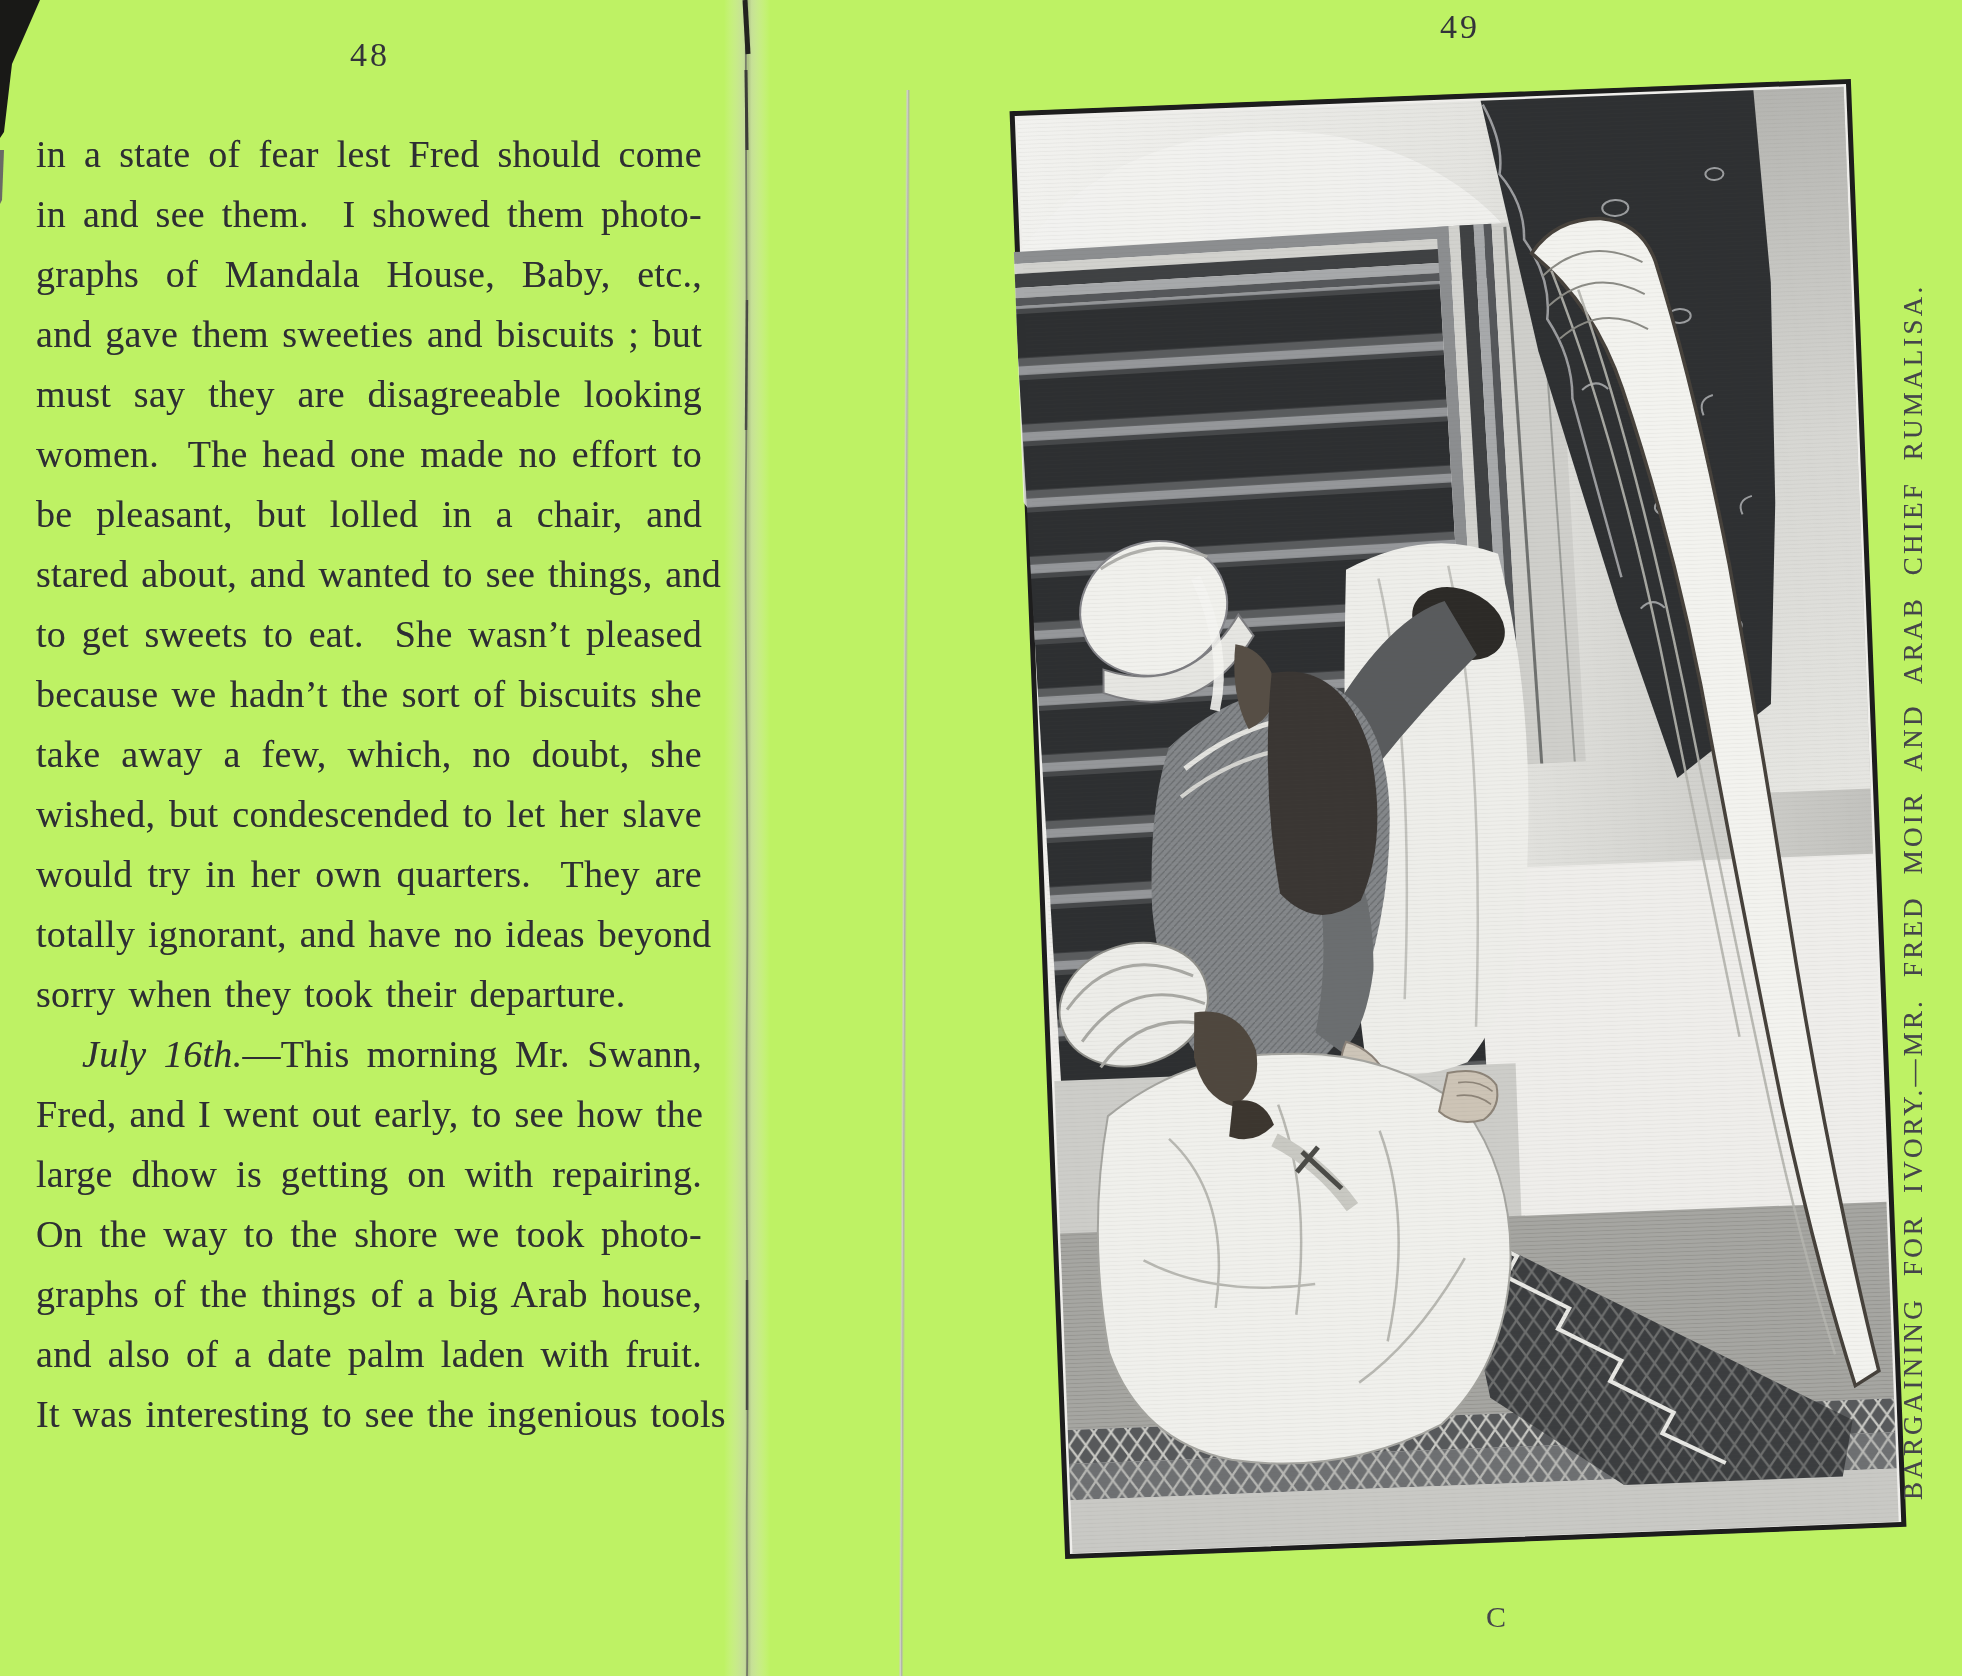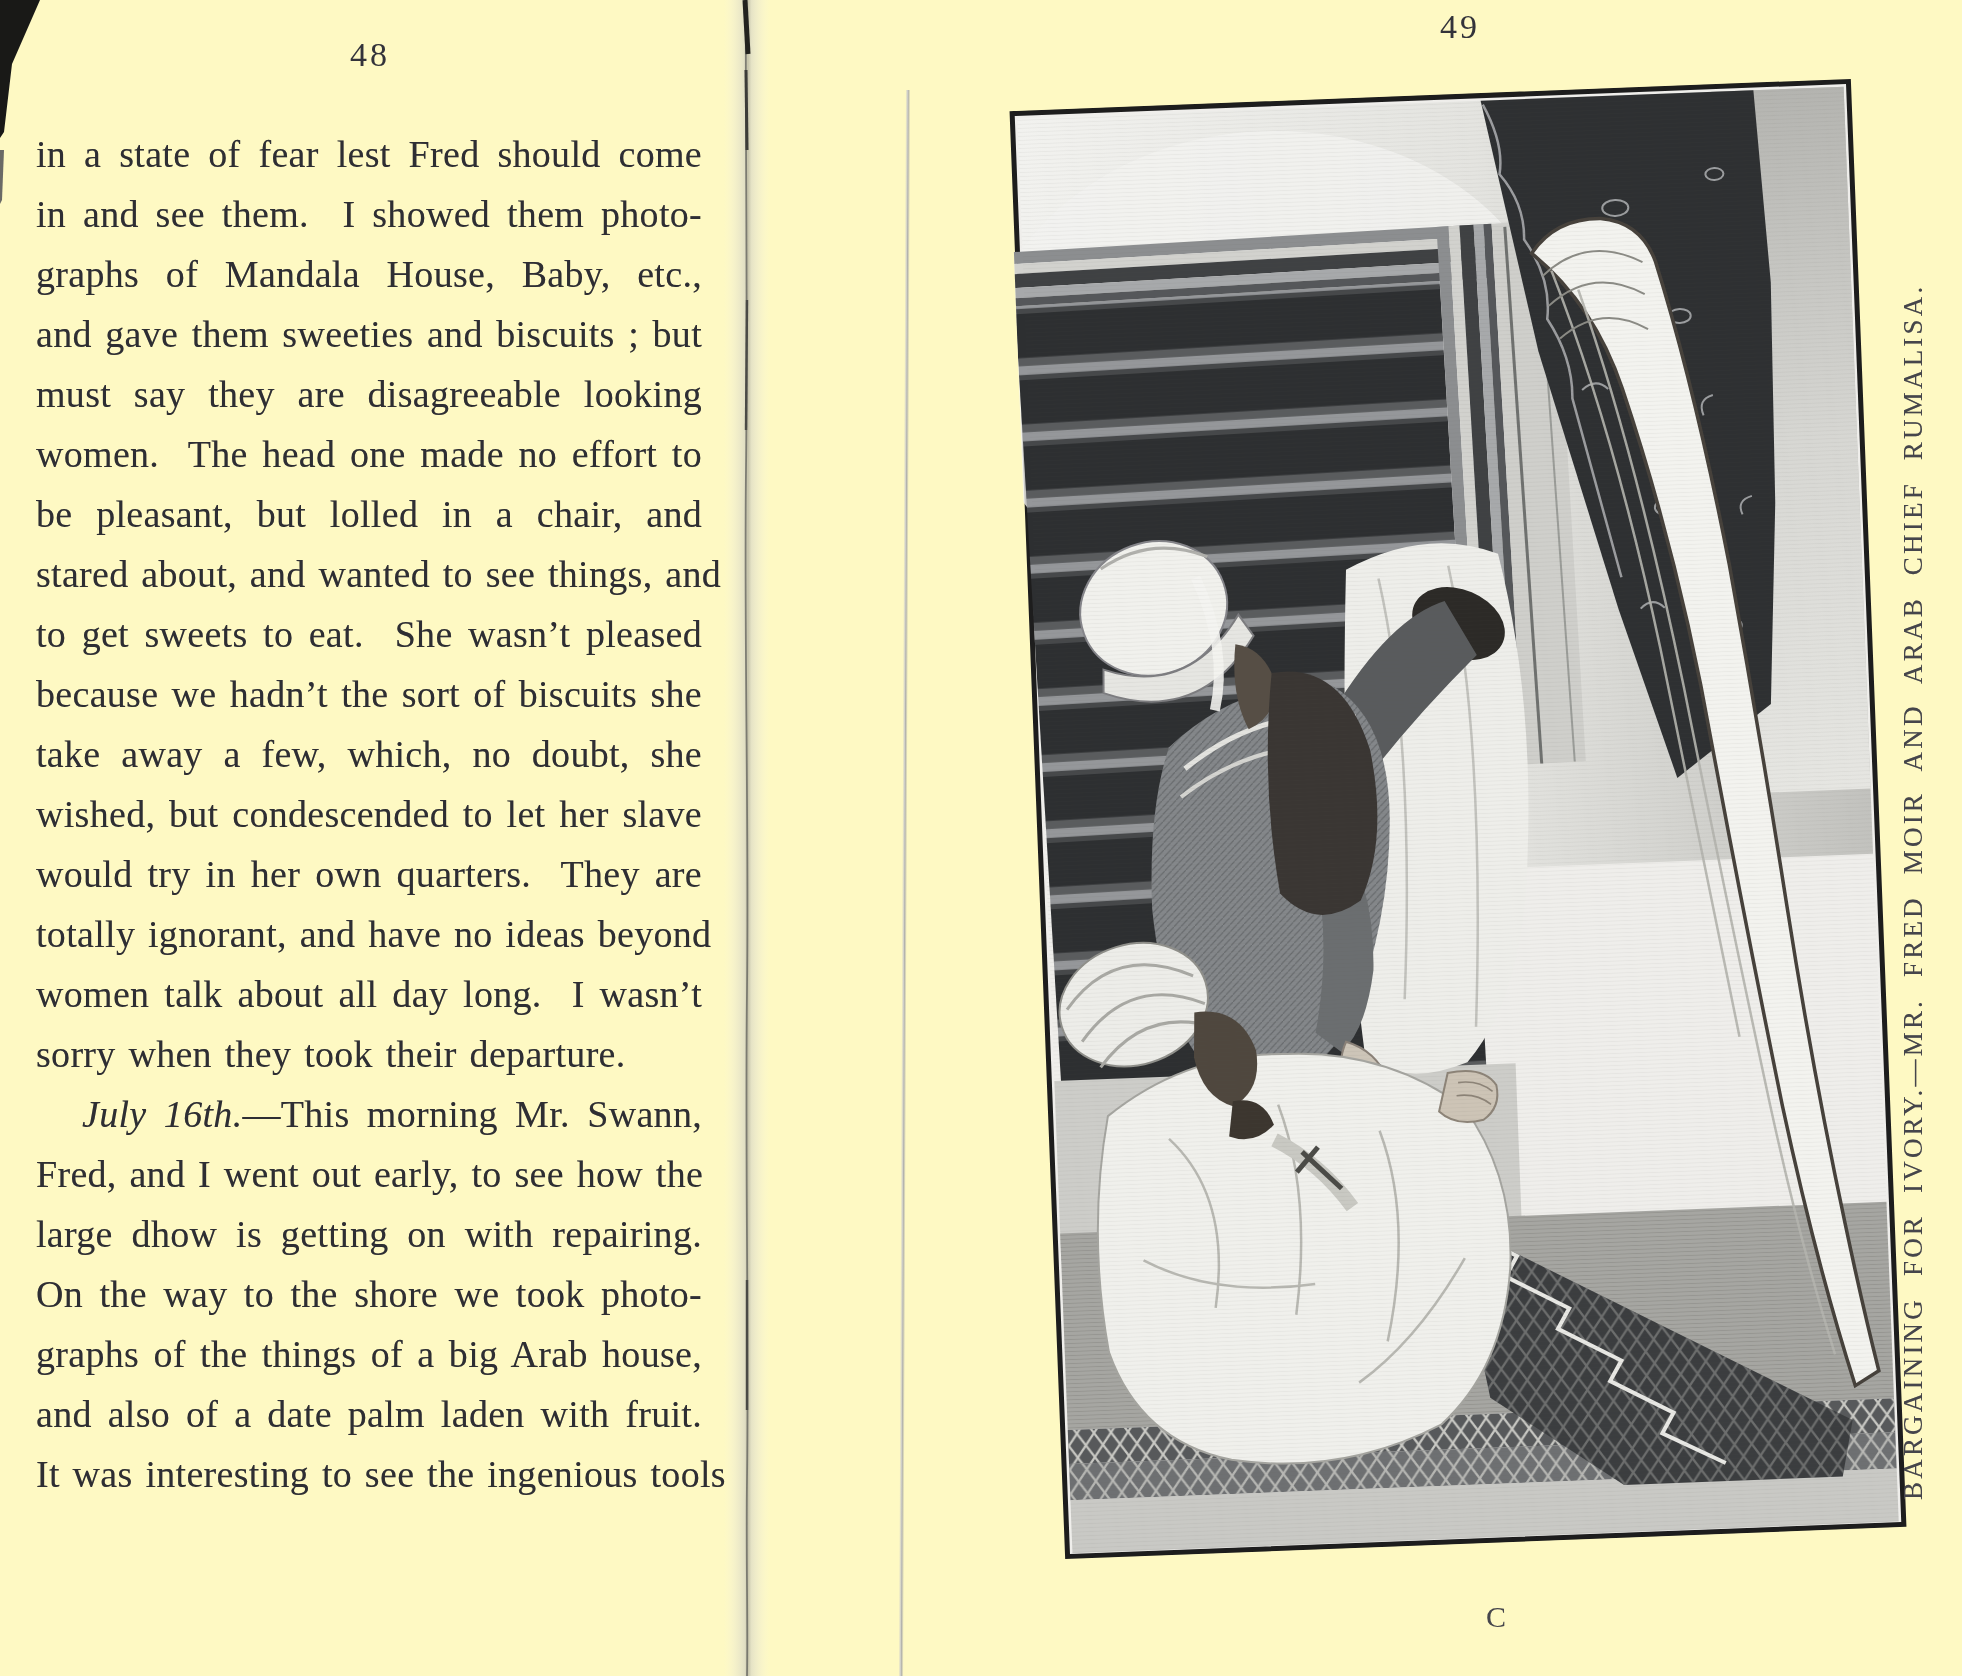--- a/index.html
+++ b/index.html
@@ -1,16 +1,16 @@
 <!DOCTYPE html>
 <html><head>
 <meta charset="utf-8">
 <style>
   html,body{margin:0;padding:0;background:#e9e9e5;}
-  .scan{position:relative;width:1962px;height:1676px;background:#fef9c3;overflow:hidden;
+  .scan{position:relative;width:1962px;height:1676px;background:#bef264;overflow:hidden;
         font-family:"Liberation Serif","DejaVu Serif",serif;}
   .pageno{position:absolute;font-size:34px;color:#33333a;letter-spacing:3px;}
   #pn48{left:330px;top:36px;width:80px;text-align:center;}
   #pn49{left:1440px;top:8px;width:80px;text-align:left;}
   .textblock{position:absolute;left:36px;top:124px;width:666px;color:#2e2e33;font-size:38px;}
   .line{height:60px;line-height:60px;white-space:nowrap;overflow:visible;
         text-align:justify;text-align-last:justify;letter-spacing:0.3px;word-spacing:3px;
         text-shadow:0 0 0.5px rgba(40,40,45,0.35);}
   .par-end{text-align-last:left;}
   .indent{padding-left:46px;}
@@ -48,21 +48,20 @@
       <div class="line">must say they are disagreeable looking</div>
       <div class="line">women.&nbsp; The head one made no effort to</div>
       <div class="line">be pleasant, but lolled in a chair, and</div>
       <div class="line">stared about, and wanted to see things, and</div>
       <div class="line">to get sweets to eat.&nbsp; She wasn’t pleased</div>
       <div class="line">because we hadn’t the sort of biscuits she</div>
       <div class="line">take away a few, which, no doubt, she</div>
       <div class="line">wished, but condescended to let her slave</div>
       <div class="line">would try in her own quarters.&nbsp; They are</div>
       <div class="line">totally ignorant, and have no ideas beyond</div>
-      <div class="line">women talk about all day long.&nbsp; I wasn’t</div>
       <div class="line par-end">sorry when they took their departure.</div>
       <div class="line indent"><span class="ital">July 16th.</span><span>—This morning Mr. Swann,</span></div>
       <div class="line">Fred, and I went out early, to see how the</div>
       <div class="line">large dhow is getting on with repairing.</div>
       <div class="line">On the way to the shore we took photo-</div>
       <div class="line">graphs of the things of a big Arab house,</div>
       <div class="line">and also of a date palm laden with fruit.</div>
       <div class="line">It was interesting to see the ingenious tools</div>
     </div>
   </div>

